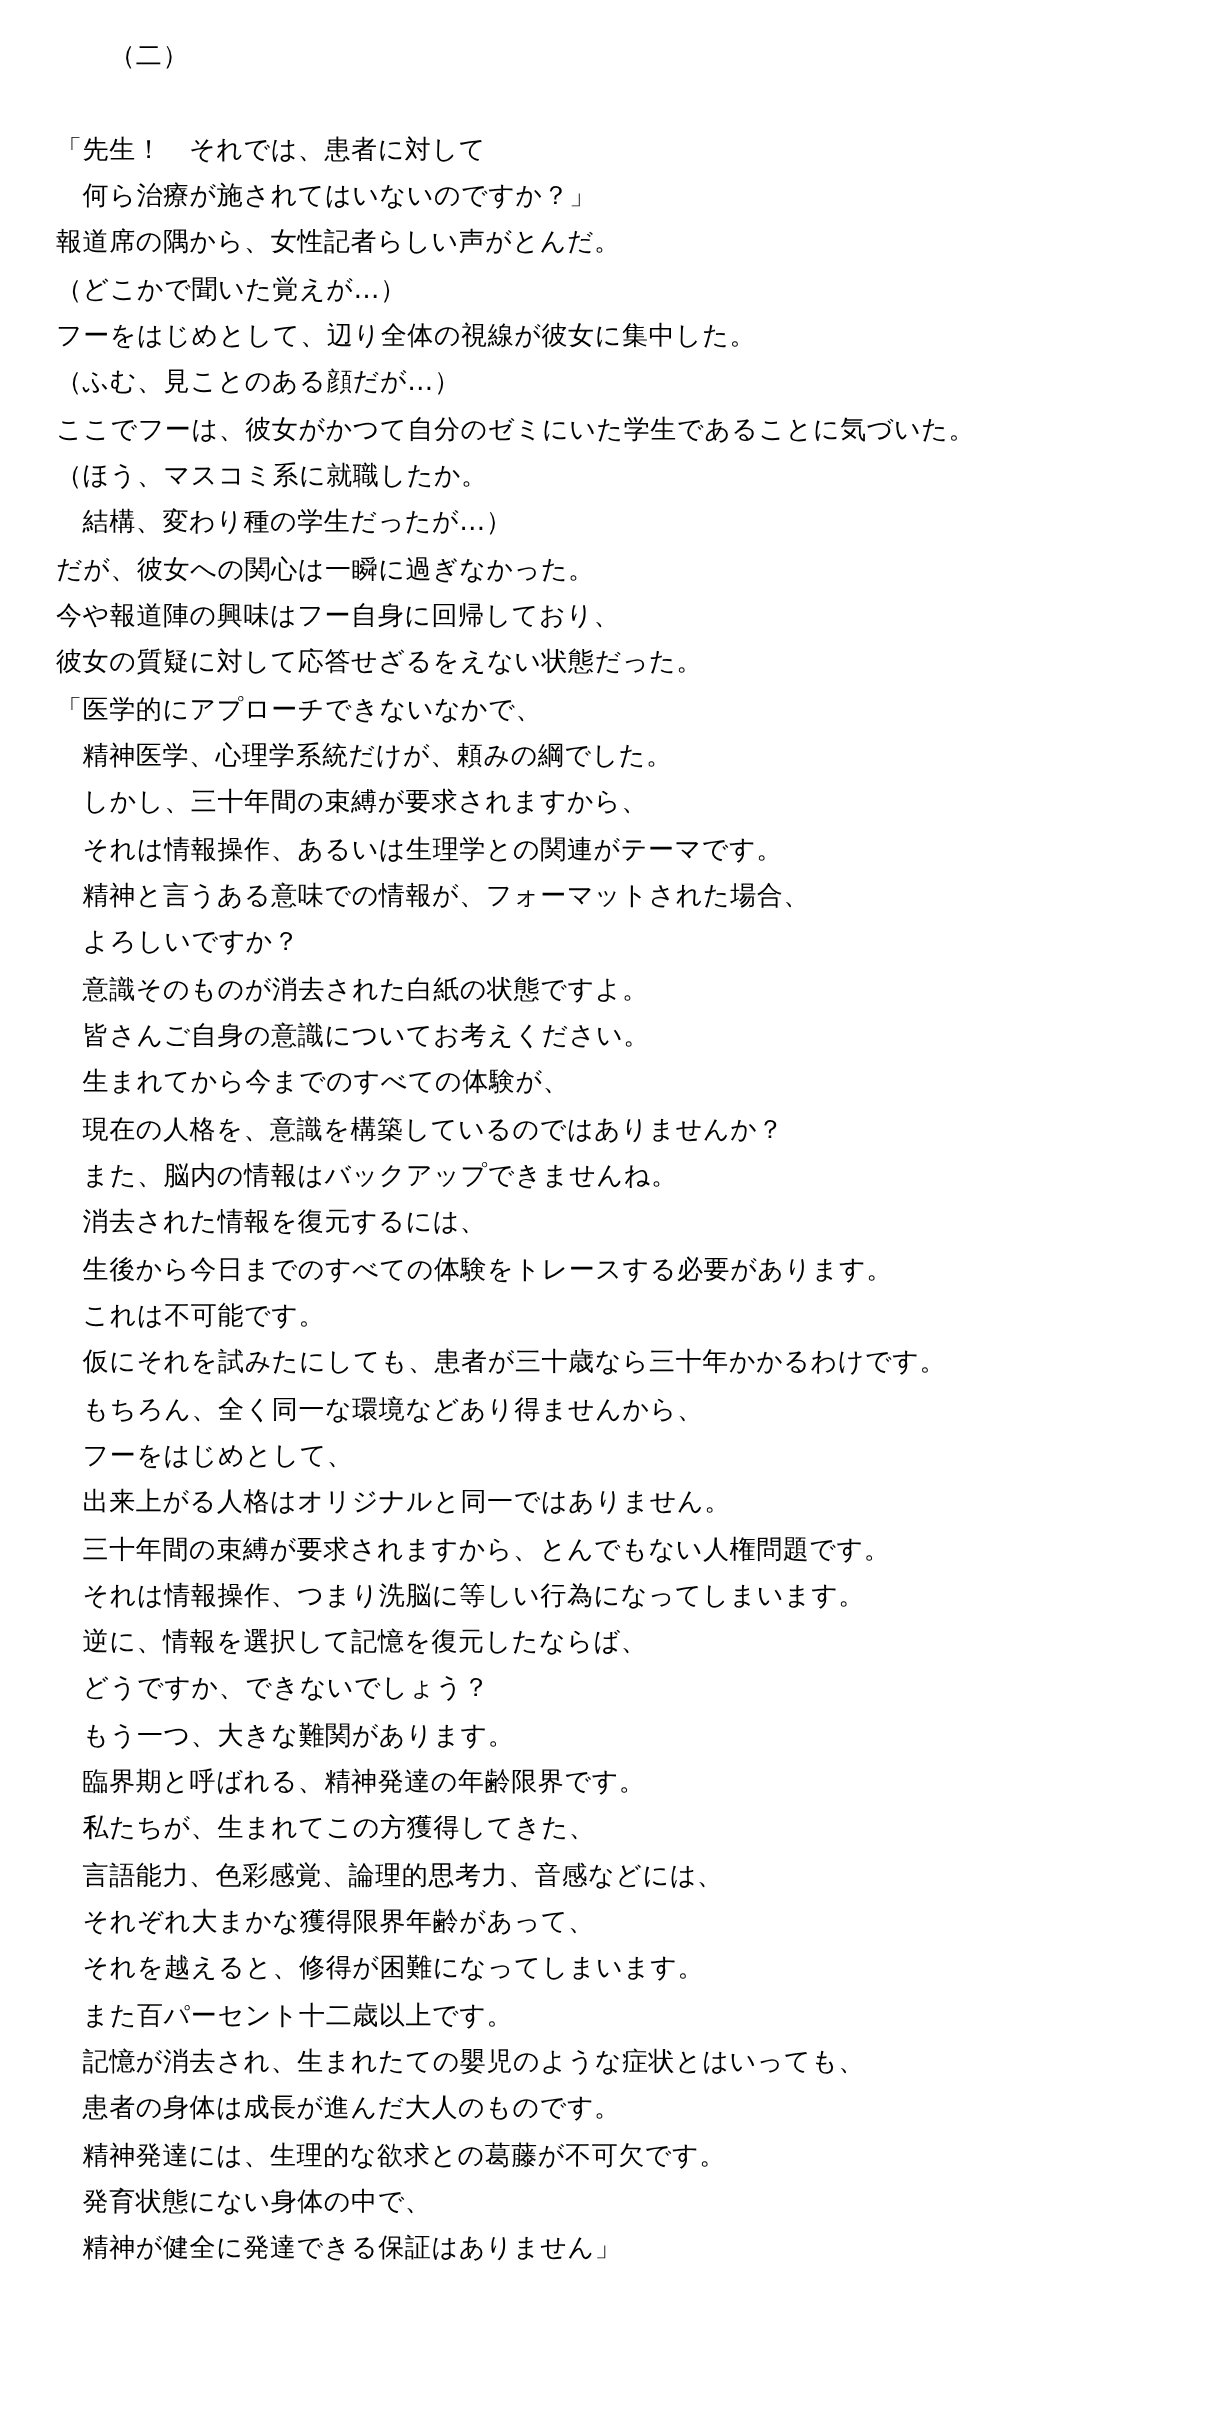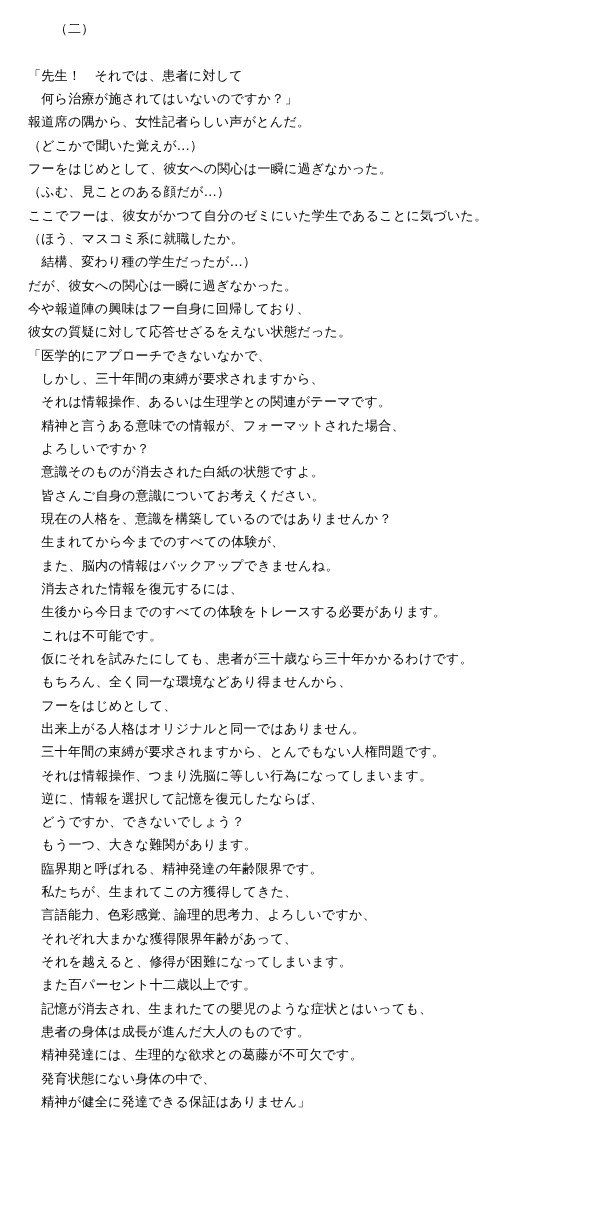--- a/index.html
+++ b/index.html
@@ -34,53 +34,54 @@
 </head>
 <body>
 
 <div class="text-page" style="background: rgb(255, 255, 255); color: rgb(0, 0, 0);">
     <div class="line">　　（二）</div>
     <div class="line"></div>
     <div class="line">「先生！　それでは、患者に対して</div>
     <div class="line">　何ら治療が施されてはいないのですか？」</div>
     <div class="line">報道席の隅から、女性記者らしい声がとんだ。</div>
     <div class="line">（どこかで聞いた覚えが…）</div>
-    <div class="line">フーをはじめとして、彼女への関心は一瞬に過ぎなかった。</div>
+    <div class="line">フーをはじめとして、辺り全体の視線が彼女に集中した。</div>
     <div class="line">（ふむ、見ことのある顔だが…）</div>
     <div class="line">ここでフーは、彼女がかつて自分のゼミにいた学生であることに気づいた。</div>
     <div class="line">（ほう、マスコミ系に就職したか。</div>
     <div class="line">　結構、変わり種の学生だったが…）</div>
     <div class="line">だが、彼女への関心は一瞬に過ぎなかった。</div>
     <div class="line">今や報道陣の興味はフー自身に回帰しており、</div>
     <div class="line">彼女の質疑に対して応答せざるをえない状態だった。</div>
     <div class="line">「医学的にアプローチできないなかで、</div>
+    <div class="line">　精神医学、心理学系統だけが、頼みの綱でした。</div>
     <div class="line">　しかし、三十年間の束縛が要求されますから、</div>
     <div class="line">　それは情報操作、あるいは生理学との関連がテーマです。</div>
     <div class="line">　精神と言うある意味での情報が、フォーマットされた場合、</div>
     <div class="line">　よろしいですか？</div>
     <div class="line">　意識そのものが消去された白紙の状態ですよ。</div>
     <div class="line">　皆さんご自身の意識についてお考えください。</div>
+    <div class="line">　生まれてから今までのすべての体験が、</div>
     <div class="line">　現在の人格を、意識を構築しているのではありませんか？</div>
-    <div class="line">　生まれてから今までのすべての体験が、</div>
     <div class="line">　また、脳内の情報はバックアップできませんね。</div>
     <div class="line">　消去された情報を復元するには、</div>
     <div class="line">　生後から今日までのすべての体験をトレースする必要があります。</div>
     <div class="line">　これは不可能です。</div>
     <div class="line">　仮にそれを試みたにしても、患者が三十歳なら三十年かかるわけです。</div>
     <div class="line">　もちろん、全く同一な環境などあり得ませんから、</div>
     <div class="line">　フーをはじめとして、</div>
     <div class="line">　出来上がる人格はオリジナルと同一ではありません。</div>
     <div class="line">　三十年間の束縛が要求されますから、とんでもない人権問題です。</div>
     <div class="line">　それは情報操作、つまり洗脳に等しい行為になってしまいます。</div>
     <div class="line">　逆に、情報を選択して記憶を復元したならば、</div>
     <div class="line">　どうですか、できないでしょう？</div>
     <div class="line">　もう一つ、大きな難関があります。</div>
     <div class="line">　臨界期と呼ばれる、精神発達の年齢限界です。</div>
     <div class="line">　私たちが、生まれてこの方獲得してきた、</div>
-    <div class="line">　言語能力、色彩感覚、論理的思考力、よろしいですか、</div>
+    <div class="line">　言語能力、色彩感覚、論理的思考力、音感などには、</div>
     <div class="line">　それぞれ大まかな獲得限界年齢があって、</div>
     <div class="line">　それを越えると、修得が困難になってしまいます。</div>
     <div class="line">　また百パーセント十二歳以上です。</div>
     <div class="line">　記憶が消去され、生まれたての嬰児のような症状とはいっても、</div>
     <div class="line">　患者の身体は成長が進んだ大人のものです。</div>
     <div class="line">　精神発達には、生理的な欲求との葛藤が不可欠です。</div>
     <div class="line">　発育状態にない身体の中で、</div>
     <div class="line">　精神が健全に発達できる保証はありません」</div>
   </div>
 

